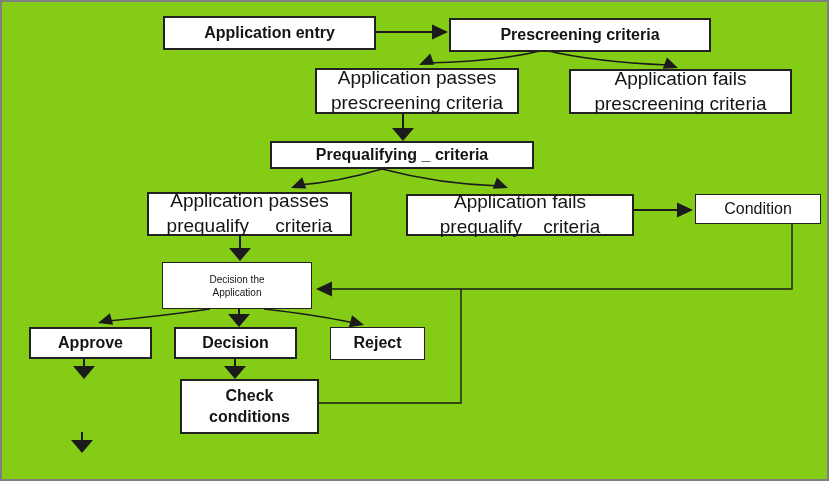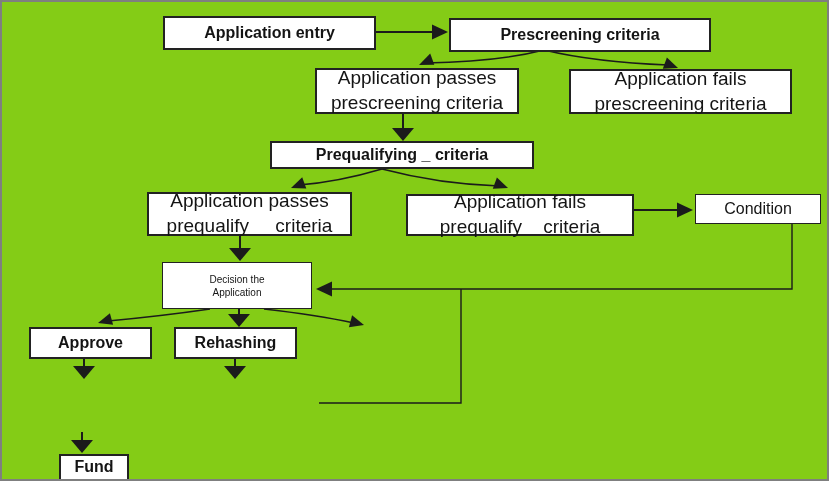--- a/index.html
+++ b/index.html
@@ -144,20 +144,22 @@
   <div class="node" style="left:404px; top:192px; width:228px; height:42px;">Application fails
 prequalify    criteria</div>
 
   <div class="node thin-border" style="left:693px; top:192px; width:126px; height:30px; font-size:16px;">Condition</div>
 
   <div class="node thin-border" style="left:160px; top:260px; width:150px; height:47px; font-size:10px;">Decision the
 Application</div>
 
   <div class="node bold" style="left:27px; top:325px; width:123px; height:32px;">Approve</div>
 
-  <div class="node bold" style="left:172px; top:325px; width:123px; height:32px;">Rehashing</div>
+  <div class="node bold" style="left:172px; top:325px; width:123px; height:32px;">Decision</div>
+
+  <div class="node bold thin-border" style="left:328px; top:325px; width:95px; height:33px;">Reject</div>
 
 
+  <div class="node bold" style="left:178px; top:377px; width:139px; height:55px;">Check
+conditions</div>
 
-
-  <div class="node bold" style="left:57px; top:452px; width:70px; height:27px;">Fund</div>
 
 </div>
 
 </body></html>

